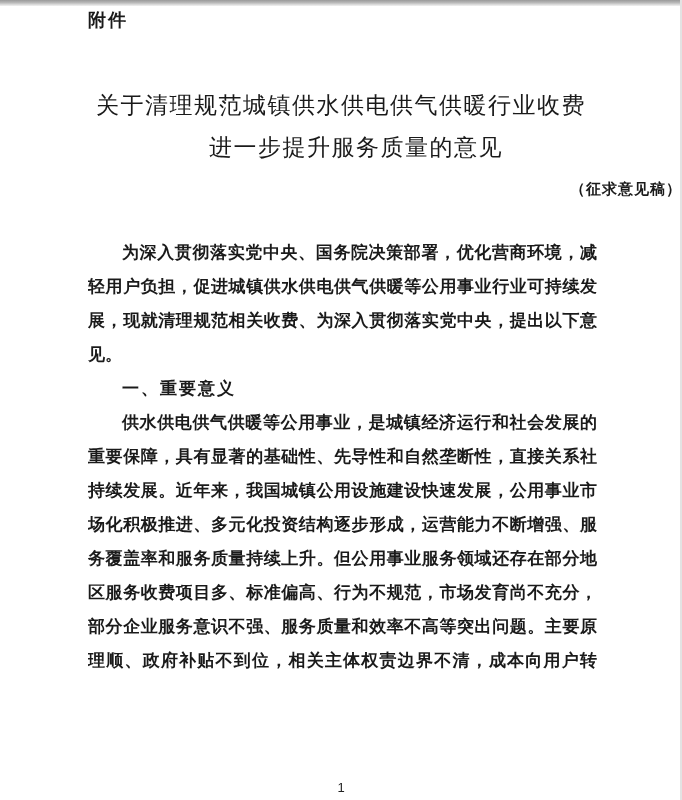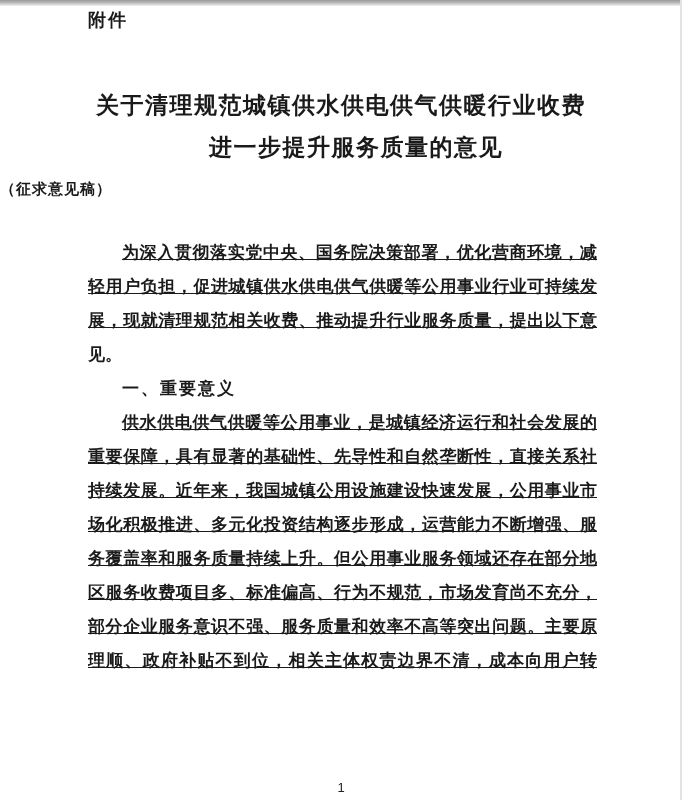--- a/index.html
+++ b/index.html
@@ -39,32 +39,32 @@
     font-size: 18px;
     font-weight: bold;
     letter-spacing: 2px;
   }
   .doc-title {
     position: absolute;
     left: 0;
     width: 682px;
     text-align: center;
     font-size: 23px;
-    font-weight: bold;
+    font-weight: normal;
     letter-spacing: 1.5px;
     white-space: nowrap;
   }
   .doc-title.line1 { top: 90px; }
   .doc-title.line2 { top: 132px; padding-left: 15px; }
   .doc-subtitle {
     position: absolute;
     left: 0;
     top: 180px;
     width: 682px;
-    text-align: left;
+    text-align: right;
     font-size: 15px;
     font-weight: bold;
     letter-spacing: 1px;
   }
   .body-text {
     position: absolute;
     left: 88px;
     top: 236px;
     width: 509px;
     font-size: 17px;
@@ -73,21 +73,20 @@
   }
   .line {
     height: 34px;
     overflow: hidden;
     white-space: nowrap;
   }
   .line.justify {
     text-align: justify;
     text-align-last: justify;
     white-space: normal;
-    text-decoration: underline;
   }
   .line.indent {
     padding-left: 34px;
   }
   .line.heading {
     letter-spacing: 2px;
   }
   .page-number {
     position: absolute;
     left: 0;
@@ -110,21 +109,21 @@
 
   <div class="doc-title line1">关于清理规范城镇供水供电供气供暖行业收费</div>
 
   <div class="doc-title line2">进一步提升服务质量的意见</div>
 
   <div class="doc-subtitle">（征求意见稿）</div>
 
   <div class="body-text">
     <div class="line justify indent">为深入贯彻落实党中央、国务院决策部署，优化营商环境，减</div>
     <div class="line justify">轻用户负担，促进城镇供水供电供气供暖等公用事业行业可持续发</div>
-    <div class="line justify">展，现就清理规范相关收费、推动提升行业服务质量，提出以下意</div>
+    <div class="line justify">展，现就清理规范相关收费、为深入贯彻落实党中央，提出以下意</div>
     <div class="line">见。</div>
     <div class="line heading indent">一、重要意义</div>
     <div class="line justify indent">供水供电供气供暖等公用事业，是城镇经济运行和社会发展的</div>
     <div class="line justify">重要保障，具有显著的基础性、先导性和自然垄断性，直接关系社</div>
     <div class="line justify">持续发展。近年来，我国城镇公用设施建设快速发展，公用事业市</div>
     <div class="line justify">场化积极推进、多元化投资结构逐步形成，运营能力不断增强、服</div>
     <div class="line justify">务覆盖率和服务质量持续上升。但公用事业服务领域还存在部分地</div>
     <div class="line justify">区服务收费项目多、标准偏高、行为不规范，市场发育尚不充分，</div>
     <div class="line justify">部分企业服务意识不强、服务质量和效率不高等突出问题。主要原</div>
     <div class="line justify">理顺、政府补贴不到位，相关主体权责边界不清，成本向用户转嫁，</div>

